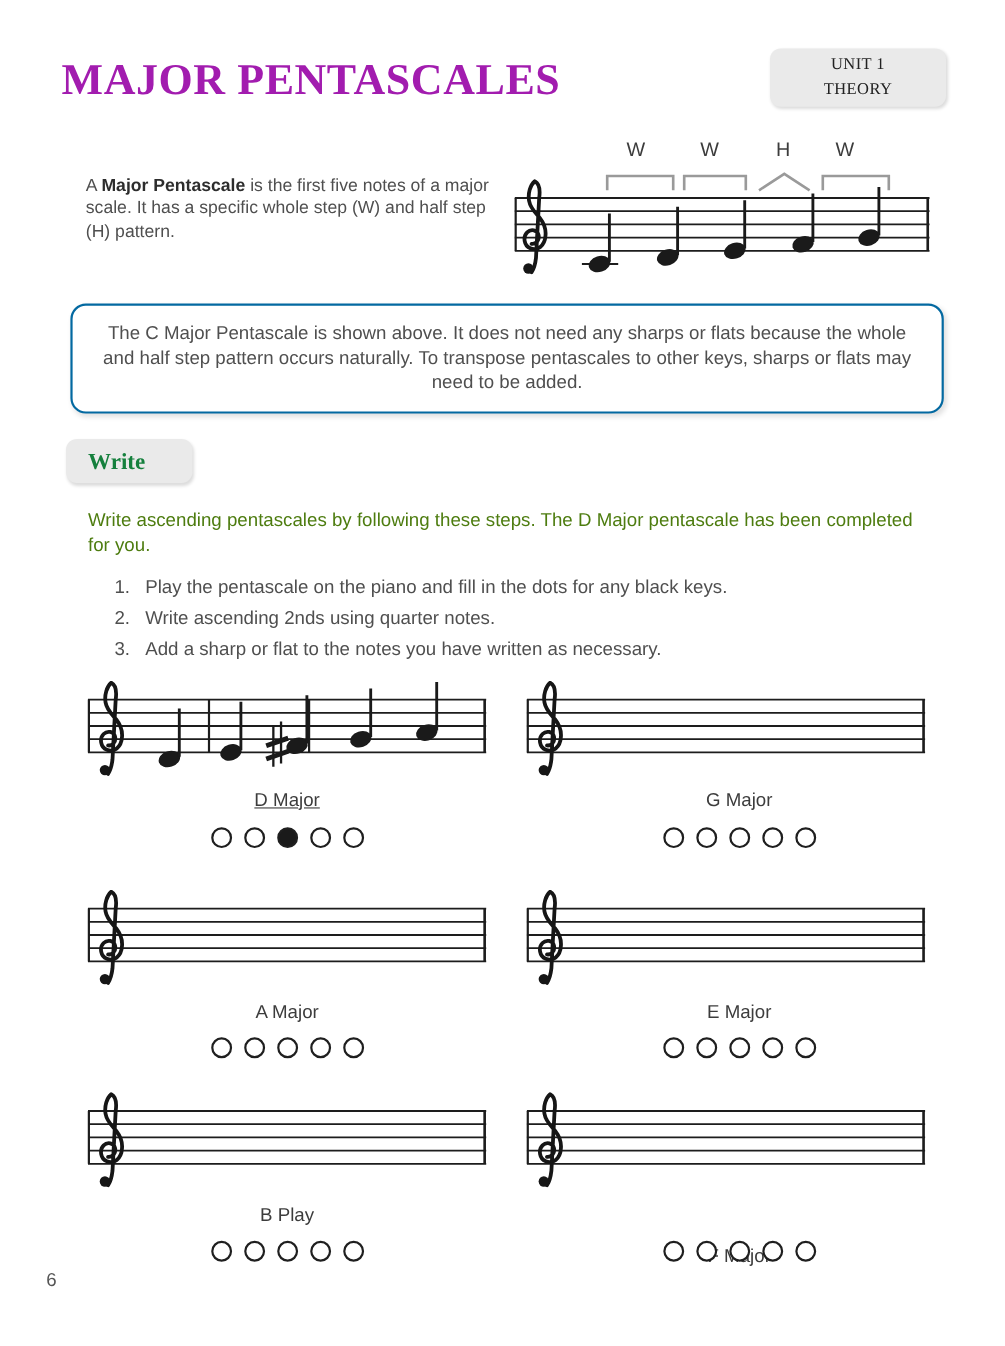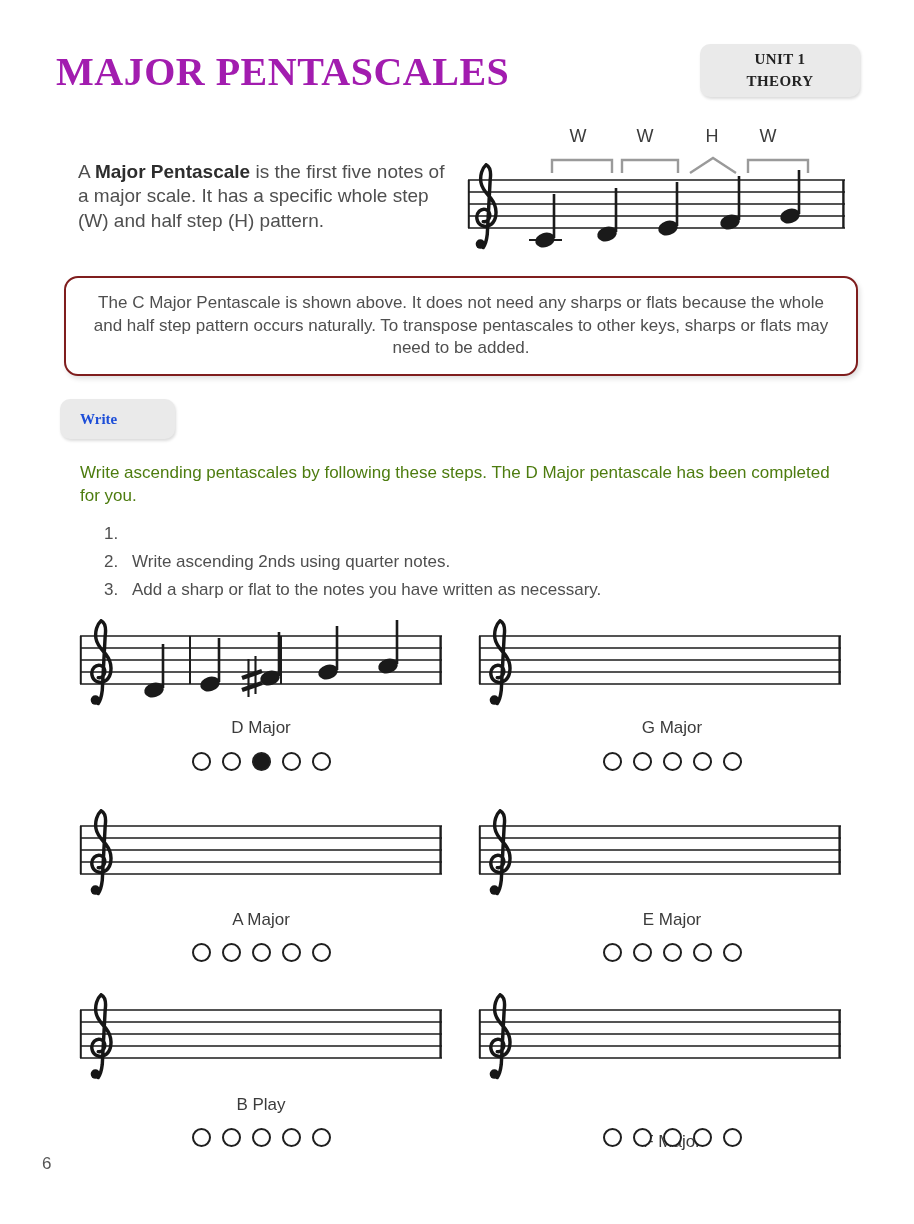--- a/index.html
+++ b/index.html
@@ -4,32 +4,32 @@
 <style>
   html,body{margin:0;padding:0;background:#ffffff;}
   .page{position:relative;width:914px;height:1224px;background:#ffffff;overflow:hidden;
         font-family:"Liberation Sans",sans-serif;color:#4f4f4f;}
   .abs{position:absolute;}
   .title{font-family:"Liberation Serif",serif;font-weight:700;font-size:40px;
          color:#a21caf;letter-spacing:.5px;}
   .badge{background:#eaeaea;border-radius:10px;box-shadow:1px 2px 3px rgba(0,0,0,.14);}
   .unit-badge{left:700px;top:44px;width:160px;height:53px;display:flex;flex-direction:column;
          justify-content:center;text-align:center;font-family:"Liberation Serif",serif;
-         font-size:15px;font-weight:700;color:#222;letter-spacing:.4px;line-height:1.45;}
-  .intro-par{left:78px;top:160px;width:382px;font-size:19px;line-height:1.28;color:#4f4f4f;}
+         font-size:15px;font-weight:400;color:#222;letter-spacing:.4px;line-height:1.45;}
+  .intro-par{left:78px;top:160px;width:382px;font-size:16px;line-height:1.28;color:#4f4f4f;}
   .intro-par b{color:#2d2d2d;font-weight:700;}
   .wlabels span{position:absolute;top:0;width:40px;text-align:center;font-size:18px;
          color:#3c3c3c;font-weight:500;}
-  .infobox{left:64px;top:276px;width:790px;height:96px;border:2px solid #7f1d1d;
+  .infobox{left:64px;top:276px;width:790px;height:96px;border:2px solid #0369a1;
          border-radius:14px;box-shadow:2px 3px 5px rgba(0,0,0,.12);display:flex;
          align-items:center;background:#fff;}
   .infobox p{margin:0;width:100%;text-align:center;font-size:17px;line-height:1.32;
          color:#4f4f4f;padding:0 26px;}
   .write-badge{left:60px;top:399px;width:115px;height:40px;display:flex;align-items:center;
-         font-family:"Liberation Serif",serif;font-weight:700;font-size:15px;color:#1d4ed8;
+         font-family:"Liberation Serif",serif;font-weight:700;font-size:21px;color:#15803d;
          padding-left:20px;box-sizing:border-box;}
   .write-intro{left:80px;top:462px;width:760px;font-size:17px;line-height:1.33;color:#4d7c0f;}
   .steps{left:104px;top:524px;width:720px;display:flex;flex-direction:column;gap:8px;
          font-size:17px;color:#4f4f4f;}
   .step{display:flex;}
   .step .n{width:28px;flex:0 0 28px;}
   .staff-label{text-align:center;font-size:17px;color:#3c3c3c;}
   .dots{display:flex;justify-content:center;gap:11px;height:20px;}
   .dot{width:19px;height:19px;border:2.4px solid #1f1f1f;border-radius:50%;
        box-sizing:border-box;background:#fff;}
@@ -99,20 +99,21 @@
   </div>
 
   <div class="abs badge write-badge">
     <span>Write</span>
   </div>
   <p class="abs write-intro" style="margin:0">Write ascending pentascales by following these steps. The D Major pentascale has been completed for you.</p>
 
   <div class="abs steps">
     <div class="step">
       <span class="n">1.</span>
+      <span>Play the pentascale on the piano and fill in the dots for any black keys.</span>
     </div>
     <div class="step">
       <span class="n">2.</span>
       <span>Write ascending 2nds using quarter notes.</span>
     </div>
     <div class="step">
       <span class="n">3.</span>
       <span>Add a sharp or flat to the notes you have written as necessary.</span>
     </div>
   </div>
@@ -128,21 +129,21 @@
     </g>
     <g fill="#1a1a1a">
       <ellipse cx="76" cy="78" rx="10" ry="7.2" transform="rotate(-18 76 78)"></ellipse>
       <ellipse cx="132" cy="72" rx="10" ry="7.2" transform="rotate(-18 132 72)"></ellipse>
       <ellipse cx="192" cy="66" rx="10" ry="7.2" transform="rotate(-18 192 66)"></ellipse>
       <ellipse cx="250" cy="60" rx="10" ry="7.2" transform="rotate(-18 250 60)"></ellipse>
       <ellipse cx="310" cy="54" rx="10" ry="7.2" transform="rotate(-18 310 54)"></ellipse>
     </g>
     <path d="M85 76 V32 M141 70 V26 M201 64 V20 M259 58 V14 M319 52 V8" stroke="#1a1a1a" stroke-width="2.6"></path>
   </svg>
-  <div class="abs staff-label" style="left:78px;top:718px;width:366px;">D Major</div>
+  <div class="abs staff-label" style="left:78px;top:718px;width:366px;text-decoration:underline;">D Major</div>
   <div class="abs dots" style="left:78px;top:752px;width:366px;">
       <span class="dot"></span>
       <span class="dot"></span>
       <span class="dot filled"></span>
       <span class="dot"></span>
       <span class="dot"></span>
     </div>
 
   <svg class="staff" style="left:477px;top:612px;" width="366" height="112">
       <use href="#estaff"></use>

